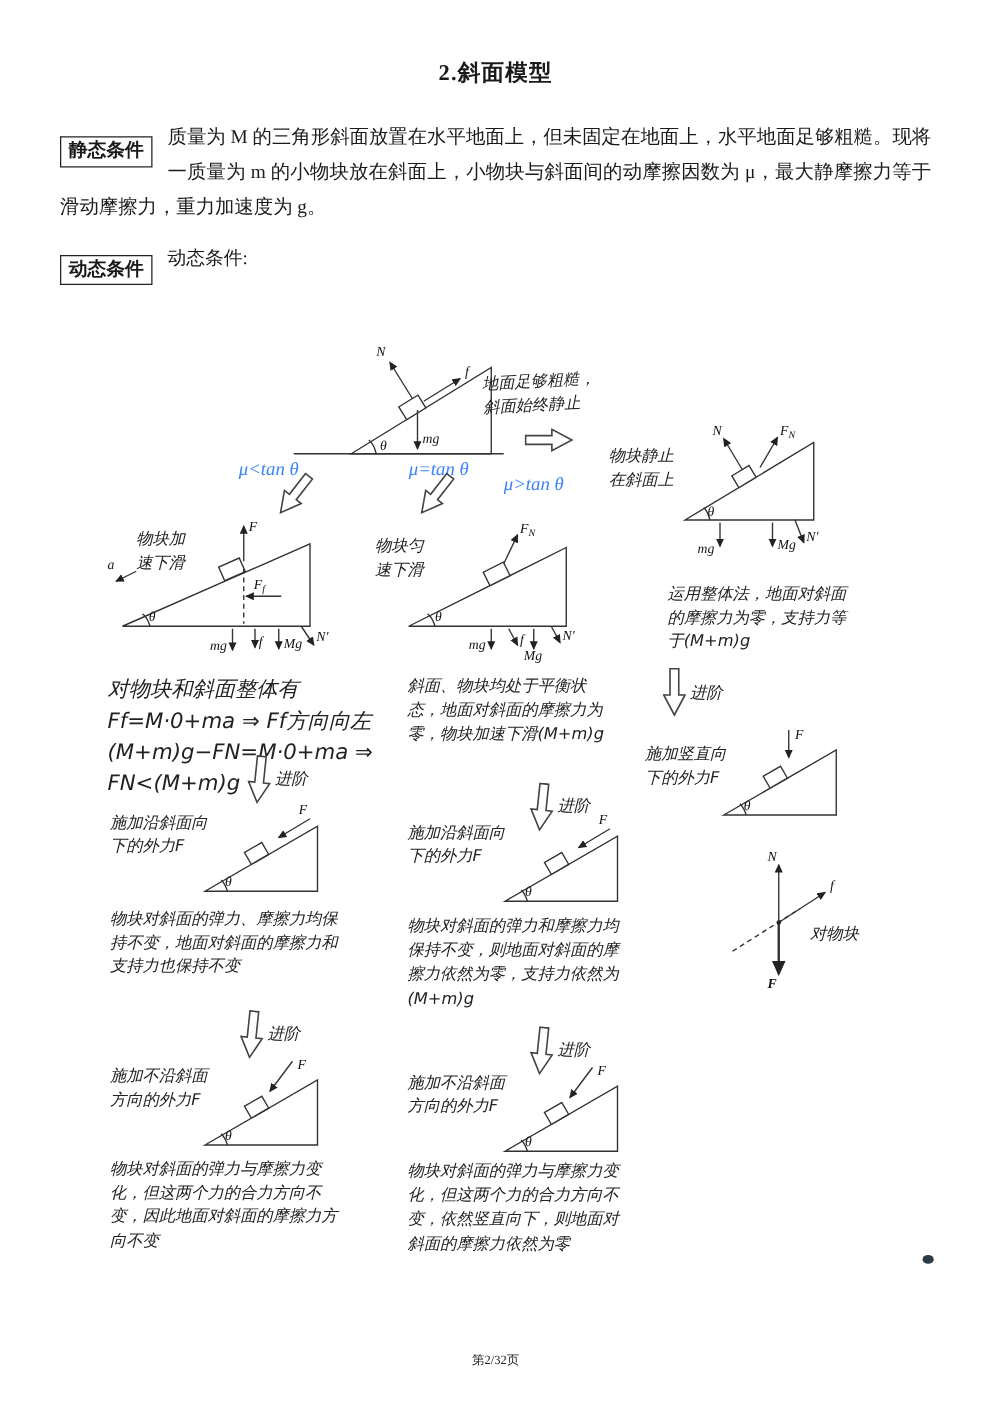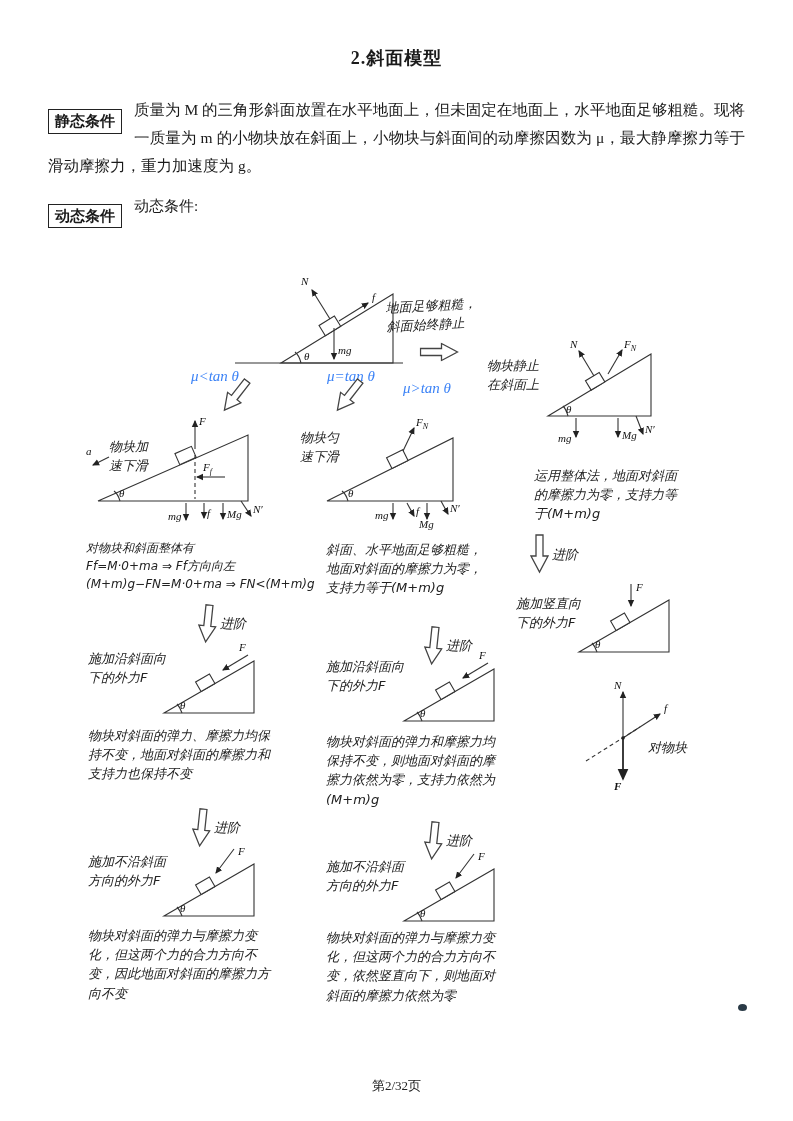--- a/index.html
+++ b/index.html
@@ -9,29 +9,29 @@
   .header { padding:46px 48px 0 48px; }
   .title { text-align:center; font-size:18px; font-weight:bold; letter-spacing:1px; margin-bottom:26px; }
   .cond { font-size:15.5px; line-height:1.82; text-align:justify; margin-bottom:10px; }
   .cond-label { float:left; border:1.6px solid #222; padding:0 6px; font-weight:bold; margin-right:12px; margin-top:13px; line-height:1.5; font-size:15px; }
   .process { font-size:15px; margin-top:16px; }
   .flow { position:absolute; left:0; top:268px; width:793px; height:800px; }
   .abs { position:absolute; }
   .hw { font-family:"DejaVu Sans",sans-serif; font-style:italic; font-size:13px; line-height:1.48; color:#222; }
   .math { font-family:"Liberation Serif","DejaVu Serif",serif; font-style:italic; font-size:15px; color:#3b82f6;text-align:center; }
   .ml { white-space:pre-line; }
-  .small { font-size:12px; }
+  .small { font-size:17px; }
   svg text { font-family:"Liberation Serif","DejaVu Serif",serif; font-style:italic; font-size:11px; fill:#111; }
   .ln { stroke:#333; stroke-width:1.1; fill:none; }
   .thick { stroke-width:1.9; }
   .blk { fill:#fff; stroke:#333; stroke-width:1.1; }
   .dash { stroke-dasharray:4 3; }
   .harr { fill:#fff; stroke:#444; stroke-width:1.3; }
   .bullet { width:9px; height:7px; border-radius:50%; background:#2a3a46; }
-  .footer { position:absolute; left:0; bottom:26px; width:100%; text-align:center; font-size:13px; color:#222; }
+  .footer { position:absolute; left:0; bottom:26px; width:100%; text-align:center; font-size:10px; color:#222; }
 </style>
 </head>
 <body>
 
 <svg width="0" height="0" style="position:absolute" aria-hidden="true">
   <defs>
     <marker id="ah" viewBox="0 0 10 10" refX="8.5" refY="5" markerWidth="6.5" markerHeight="6.5" orient="auto-start-reverse">
       <path d="M0,0.5 L10,5 L0,9.5 z" fill="#222"></path>
     </marker>
     <path id="harrow" d="M6,1 L6,22 L1,22 L9.5,38 L18,22 L13,22 L13,1 Z"></path>
@@ -104,21 +104,21 @@
       <line class="ln" x1="82" y1="82" x2="82" y2="101" marker-end="url(#ah)"></line>
       <line class="ln" x1="100" y1="80" x2="107" y2="98" marker-end="url(#ah)"></line>
       <text x="34" y="12">N</text>
       <text x="88" y="12"><tspan>F</tspan><tspan dy="2.5" font-size="8">N</tspan></text>
       <text x="30" y="77" font-size="10">θ</text>
       <text x="22" y="106">mg</text>
       <text x="86" y="103">Mg</text>
       <text x="109" y="97">N′</text>
     </svg>
 
-    <div class="abs hw" style="left:109px; top:169px; width:45px;font-style:italic;">物块加速下滑</div>
+    <div class="abs hw" style="left:109px; top:154px; width:45px;font-style:italic;">物块加速下滑</div>
 
     <svg class="abs" style="left:83px; top:145px;" width="190" height="118">
       <path class="ln" d="M15,88 L165,22 L165,88 Z"></path>
       <g transform="translate(105,48) rotate(-23.7)">
           <rect class="blk" x="-9" y="-12" width="18" height="12"></rect>
         </g>
       <line class="ln" x1="26" y1="44" x2="10" y2="52" marker-end="url(#ah)"></line>
       <text x="3" y="42">a</text>
       <line class="ln" x1="112" y1="36" x2="112" y2="8" marker-end="url(#ah)"></line>
       <text x="116" y="12">F</text>
@@ -162,21 +162,21 @@
 
     <svg class="abs" style="left:530px; top:266px;" width="19" height="40">
         <use href="#harrow" class="harr"></use>
       </svg>
     <div class="abs hw" style="left:552px; top:277px;">进阶</div>
 
     <div class="abs hw ml small" style="left:86px; top:272px; width:232px;">对物块和斜面整体有
 Ff=M·0+ma ⇒ Ff方向向左
 (M+m)g−FN=M·0+ma ⇒ FN&lt;(M+m)g</div>
 
-    <div class="abs hw" style="left:326px; top:272px; width:162px;">斜面、水平地面足够粗糙，地面对斜面的摩擦力为零，支持力等于(M+m)g</div>
+    <div class="abs hw" style="left:326px; top:272px; width:162px;">斜面、物块均处于平衡状态，地面对斜面的摩擦力为零，物块加速下滑(M+m)g</div>
 
     <svg class="abs" style="left:198px; top:336px; transform:rotate(6deg);" width="19" height="40">
         <use href="#harrow" class="harr"></use>
       </svg>
     <div class="abs hw" style="left:220px; top:346px;">进阶</div>
 
     <svg class="abs" style="left:424px; top:358px; transform:rotate(6deg);" width="19" height="40">
         <use href="#harrow" class="harr"></use>
       </svg>
     <div class="abs hw" style="left:446px; top:368px;">进阶</div>

